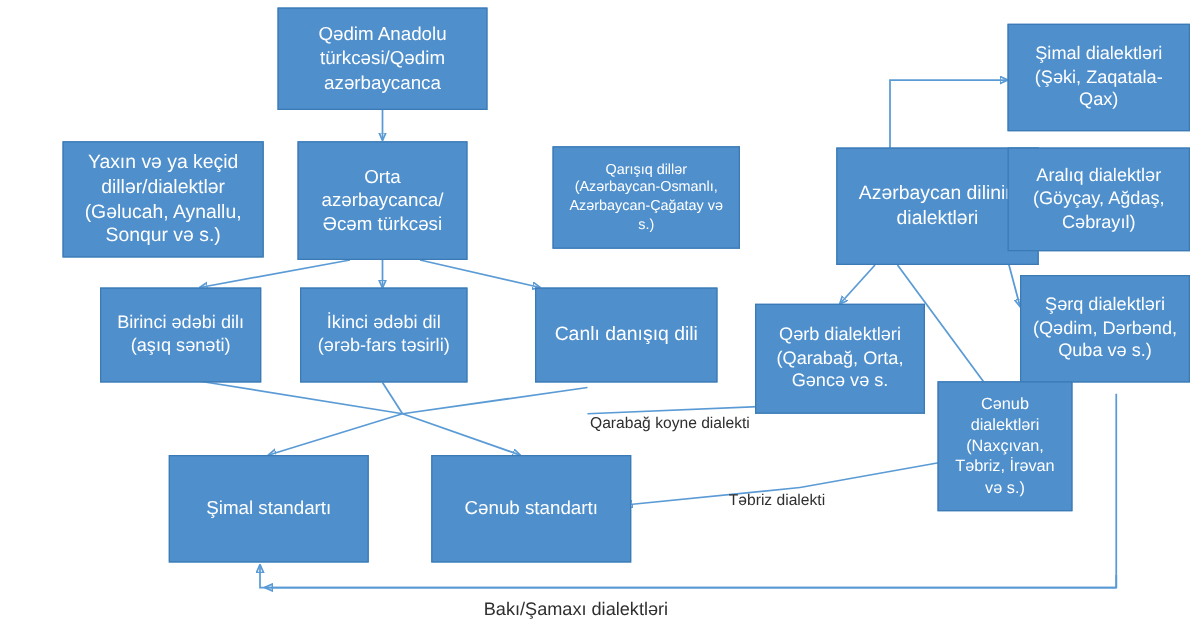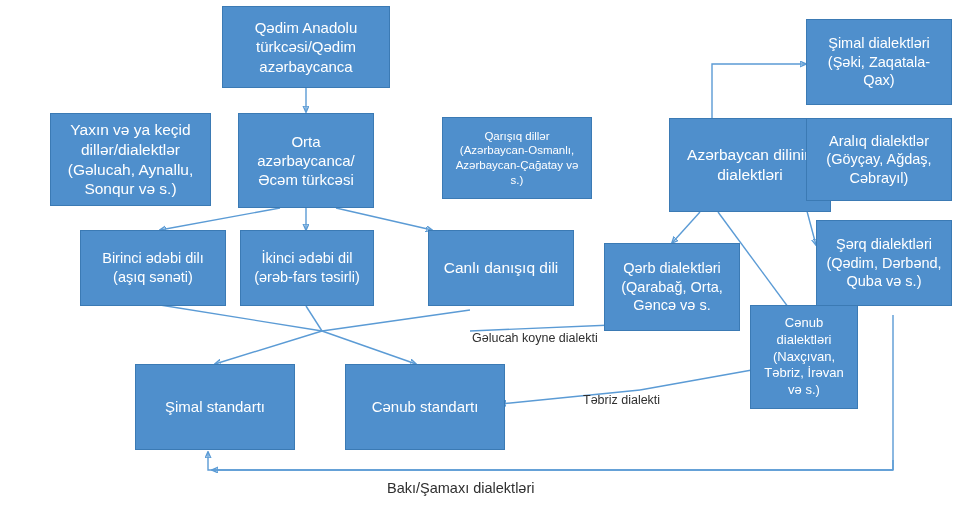--- a/index.html
+++ b/index.html
@@ -93,21 +93,21 @@
   </div>
 
   <div class="node t15" style="left:806px;top:118px;width:146px;height:83px;">
     <span>Aralıq dialektlər (Göyçay, Ağdaş, Cəbrayıl)</span>
   </div>
 
   <div class="node t15" style="left:816px;top:220px;width:136px;height:86px;">
     <span>Şərq dialektləri (Qədim, Dərbənd, Quba və s.)</span>
   </div>
 
-  <div class="node t15" style="left:80px;top:230px;width:146px;height:76px;">
+  <div class="node t15" style="left:80px;top:230px;width:129px;height:76px;">
     <span>Birinci ədəbi dilı (aşıq sənəti)</span>
   </div>
 
   <div class="node t15" style="left:240px;top:230px;width:134px;height:76px;">
     <span>İkinci ədəbi dil (ərəb-fars təsirli)</span>
   </div>
 
   <div class="node t16" style="left:428px;top:230px;width:146px;height:76px;">
     <span>Canlı danışıq dili</span>
   </div>
@@ -121,19 +121,19 @@
   </div>
 
   <div class="node t18" style="left:135px;top:364px;width:160px;height:86px;">
     <span>Şimal standartı</span>
   </div>
 
   <div class="node t18" style="left:345px;top:364px;width:160px;height:86px;">
     <span>Cənub standartı</span>
   </div>
 
-  <div class="label" style="left:472px;top:331px;">Gəlucah koyne dialekti</div>
+  <div class="label" style="left:472px;top:331px;">Qarabağ koyne dialekti</div>
 
   <div class="label" style="left:583px;top:393px;">Təbriz dialekti</div>
 
   <div class="label big" style="left:387px;top:480px;">Bakı/Şamaxı dialektləri</div>
 
 </div>
 
 </body></html>

